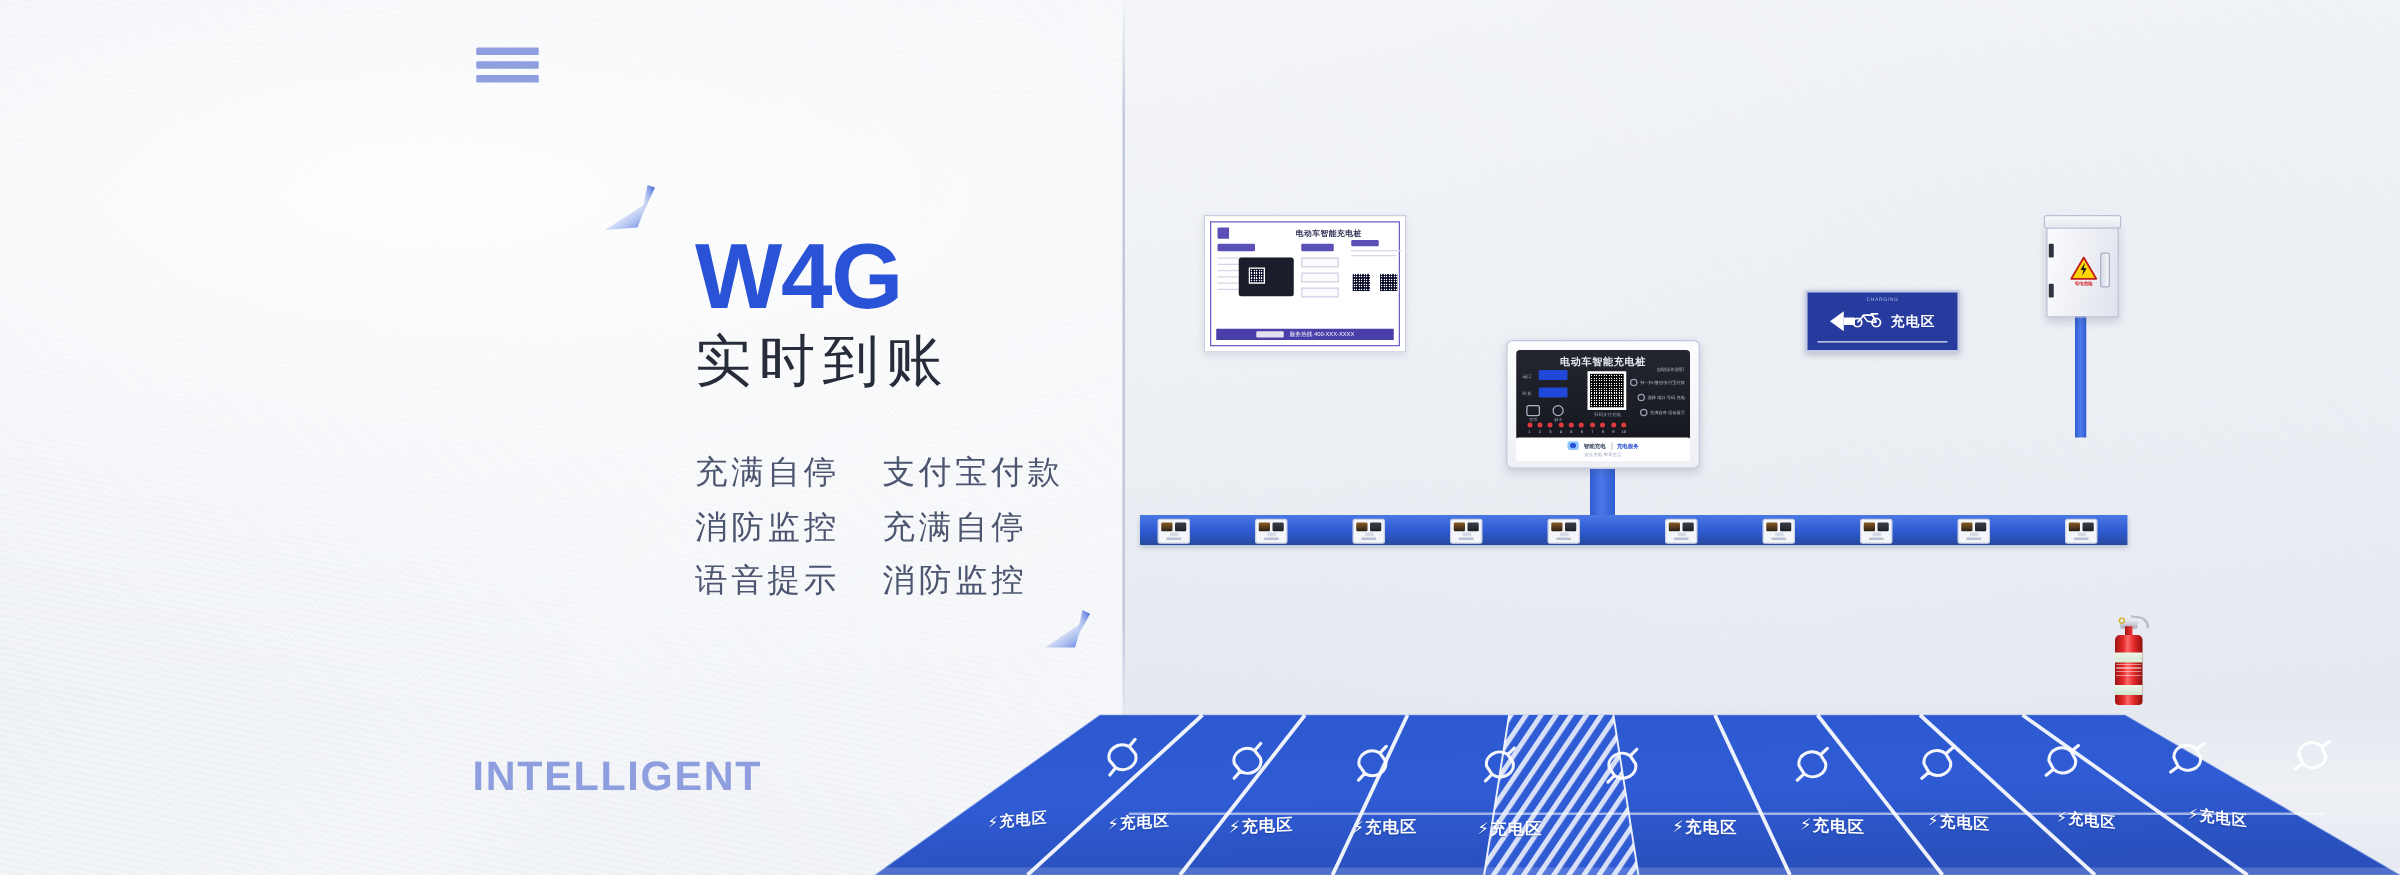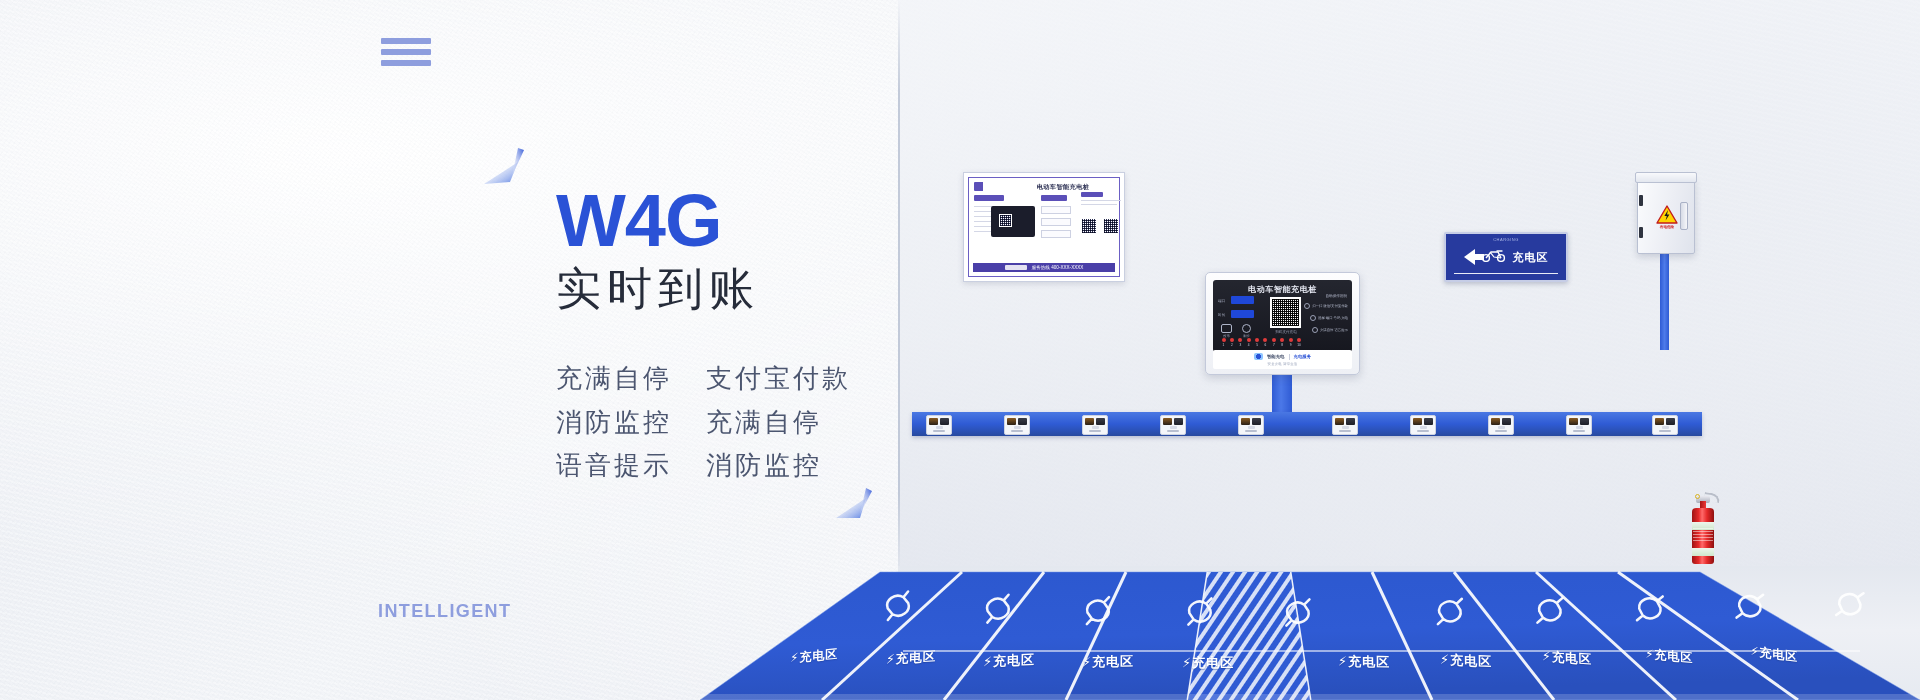--- a/index.html
+++ b/index.html
@@ -79,21 +79,21 @@
   .features {
     position:absolute; left:556px; top:362px;
     display:grid; grid-template-columns:auto auto; gap:11px 34px;
     font-size:26px; letter-spacing:3px; color:#4c5670; line-height:1.25;
     font-family:"DejaVu Sans","Liberation Sans",sans-serif;
   }
   .features span { white-space:nowrap; }
 
   .eng {
     position:absolute; left:378px; top:600px;
-    font-size:18px; font-weight:bold; letter-spacing:1.4px;
+    font-size:33px; font-weight:bold; letter-spacing:1.4px;
     color:#8e9ede; line-height:1.28;
   }
 
   
   .shard { position:absolute; }
   .shard svg { display:block; }
 
   
   .poster {
     position:absolute; left:963px; top:172px; width:162px; height:110px;

